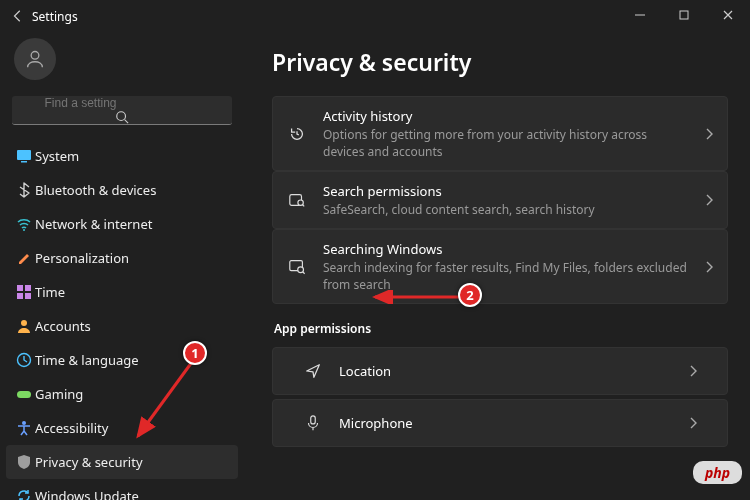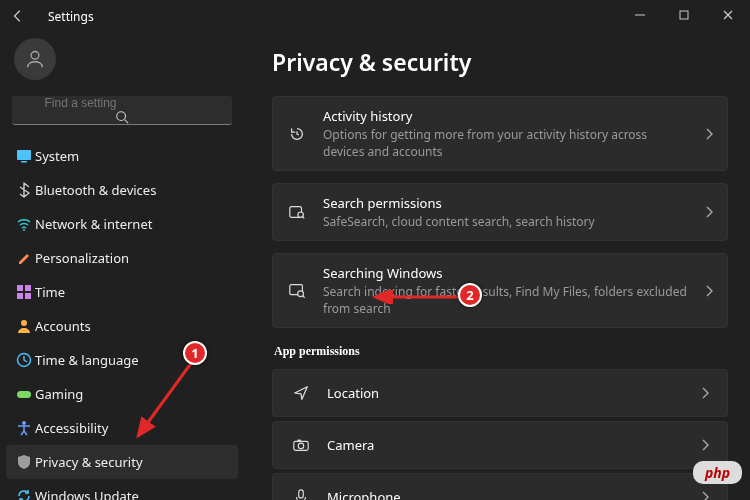--- a/index.html
+++ b/index.html
@@ -10,21 +10,21 @@
   font-size: 12px;
   width: 750px;
   height: 500px;
   overflow: hidden;
   position: relative;
 }
 .titlebar {
   display: flex; align-items: center; height: 32px; padding: 0 4px;
 }
 .titlebar .back { width: 28px; display:flex; justify-content:center; }
-.titlebar .title { font-size: 12px; margin-left: 16px; }
+.titlebar .title { font-size: 12px; margin-left: 0; }
 .win-controls { position: absolute; right: 0; top: 0; display: flex; }
 .win-btn { width: 44px; height: 30px; display:flex; align-items:center; justify-content:center; }
 .container { display: flex; height: calc(100% - 32px); }
 .sidebar { width: 244px; padding: 0 6px; display:flex; flex-direction:column; }
 .profile { display:flex; align-items:center; padding: 6px 8px 12px 8px; }
 .avatar {
   width: 42px; height: 42px; border-radius: 50%;
   background: #3a3a3a; display:flex; align-items:center; justify-content:center;
 }
 .search {
@@ -39,32 +39,32 @@
   display:flex; align-items:center; height:34px; padding:0 10px;
   border-radius:4px; gap:3px; cursor:default;
 }
 .nav-item.active { background:#2d2d2d; }
 .nav-icon { width:16px; height:16px; display:flex; align-items:center; justify-content:center; font-size:14px;}
 .nav-label { font-size:13px; color:#eee; }
 .main { flex:1; padding: 4px 22px 0 28px; overflow:hidden; }
 h1 { font-size:23px; font-weight:600; margin: 10px 0 18px 0; }
 .card {
   background:#2b2b2b; border:1px solid #333; border-radius:4px;
-  display:flex; align-items:center; padding: 10px 14px; margin-bottom:12px;
+  display:flex; align-items:center; padding: 10px 14px; margin-bottom:0;
   gap:16px;
 }
 .card .ci { width:20px; display:flex; align-items:center; justify-content:center; }
 .card .ct { flex:1; }
 .card .ct .t { font-size:13px; color:#fff; }
 .card .ct .s { font-size:12px; color:#9a9a9a; margin-top:1px; }
 .card .chev { color:#aaa; }
-.section-label { font-size:12px; font-weight:600; margin: 16px 0 10px 2px; font-family: Liberation Serif, serif; }
+.section-label { font-size:12px; font-weight:600; margin: 16px 0 10px 2px; }
 .perm {
   background:#2b2b2b; border:1px solid #333; border-radius:4px;
-  display:flex; align-items:center; padding: 14px 18px; margin-bottom:4px;
+  display:flex; align-items:center; padding: 14px 30px; margin-bottom:4px;
   gap:16px;
 }
 .perm .pi { width:20px; display:flex; align-items:center; justify-content:center; }
 .perm .pt { flex:1; font-size:13px; }
 .perm .chev { color:#aaa; }
 .annot {
   position:absolute; width:24px; height:24px; border-radius:50%;
   background:#e02828; border:2px solid #fff;
   display:flex; align-items:center; justify-content:center;
   color:#fff; font-weight:700; font-size:13px;
@@ -297,35 +297,20 @@
           <div class="pt">Location</div>
           <div class="chev">
             <svg width="8" height="12" viewBox="0 0 8 12">
               <path d="M2 1l5 5-5 5" stroke="#aaa" stroke-width="1.4" fill="none"></path>
             </svg>
           </div>
         </div>
         <div class="perm">
           <div class="pi">
             <svg width="18" height="18" viewBox="0 0 20 20">
-              <rect x="2" y="6" width="16" height="10" rx="2" stroke="#ddd" stroke-width="1.3" fill="none"></rect>
-              <circle cx="10" cy="11" r="3" stroke="#ddd" stroke-width="1.3" fill="none"></circle>
-              <rect x="6" y="4" width="4" height="2" fill="#ddd"></rect>
-            </svg>
-          </div>
-          <div class="pt">Camera</div>
-          <div class="chev">
-            <svg width="8" height="12" viewBox="0 0 8 12">
-              <path d="M2 1l5 5-5 5" stroke="#aaa" stroke-width="1.4" fill="none"></path>
-            </svg>
-          </div>
-        </div>
-        <div class="perm">
-          <div class="pi">
-            <svg width="18" height="18" viewBox="0 0 20 20">
               <rect x="7.5" y="2" width="5" height="9" rx="2.5" stroke="#ddd" stroke-width="1.3" fill="none"></rect>
               <path d="M5 10a5 5 0 0010 0M10 15v3" stroke="#ddd" stroke-width="1.3" fill="none"></path>
             </svg>
           </div>
           <div class="pt">Microphone</div>
           <div class="chev">
             <svg width="8" height="12" viewBox="0 0 8 12">
               <path d="M2 1l5 5-5 5" stroke="#aaa" stroke-width="1.4" fill="none"></path>
             </svg>
           </div>

